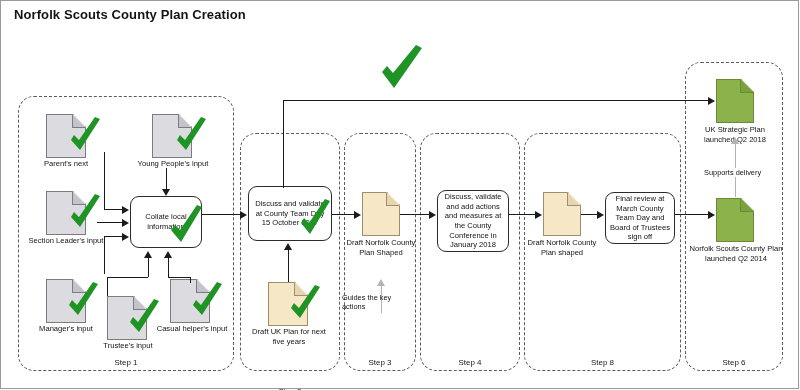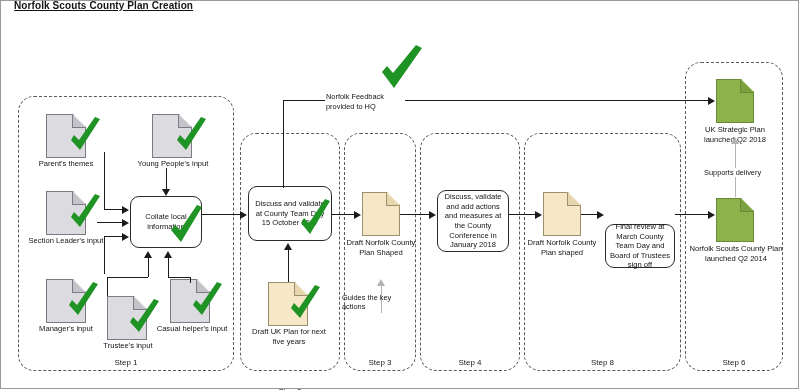--- a/index.html
+++ b/index.html
@@ -3,22 +3,22 @@
 <meta charset="utf-8">
 <style>
   html,body{margin:0;padding:0;background:#ffffff;}
   body{width:800px;height:390px;overflow:hidden;
        font-family:"Liberation Sans", sans-serif;color:#111;}
   #root{position:relative;width:800px;height:390px;}
 
   .page-border{position:absolute;left:0;top:0;width:799px;height:389px;
        border:1px solid #9a9a9a;box-sizing:border-box;}
 
-  .title{position:absolute;left:14px;top:0;font-size:10px;
-       font-weight:bold;letter-spacing:.1px;color:#141414;white-space:nowrap;text-decoration:underline;}
+  .title{position:absolute;left:14px;top:7px;font-size:13px;
+       font-weight:bold;letter-spacing:.1px;color:#141414;white-space:nowrap;}
 
   
   .lane{position:absolute;box-sizing:border-box;
         border:1px dashed #5a5a5a;border-radius:16px;
         background:transparent;}
   .lane-label{position:absolute;font-size:8px;color:#1a1a1a;
         text-align:center;white-space:nowrap;}
 
   
   .doc{position:absolute;box-sizing:border-box;}
@@ -90,21 +90,21 @@
   <div class="lane" style="left:524px;top:133px;width:157px;height:238px;"></div>
   <div class="lane-label" style="left:524px;top:358px;width:157px;">Step 8</div>
 
   <div class="lane" style="left:685px;top:62px;width:98px;height:309px;"></div>
   <div class="lane-label" style="left:685px;top:358px;width:98px;">Step 6</div>
 
   <div class="doc" style="left:46px;top:114px;width:40px;height:44px;">
     <div class="body"></div>
     <div class="fold"></div>
   </div>
-  <div class="doc-label" style="left:26px;top:159px;width:80px;">Parent's themes</div>
+  <div class="doc-label" style="left:26px;top:159px;width:80px;">Parent's next</div>
   <div class="check" style="left:66px;top:116px;width:38px;height:40px;">
     <svg width="38" height="40" viewBox="0 0 38 40">
         <path d="M5 24 L14 34 L34 3 L29 1 L13 24 L8 19 Z" fill="#1f9324"></path>
       </svg>
   </div>
 
   <div class="doc" style="left:152px;top:114px;width:40px;height:44px;">
     <div class="body"></div>
     <div class="fold"></div>
   </div>
@@ -231,21 +231,21 @@
 
   <div class="ln h" style="left:400px;top:214px;width:29px;"></div>
   <div class="arrow right" style="left:429px;top:211px;"></div>
 
   <div class="doc cream" style="left:543px;top:192px;width:38px;height:44px;">
     <div class="body"></div>
     <div class="fold"></div>
   </div>
   <div class="doc-label" style="left:521px;top:238px;width:82px;">Draft Norfolk County Plan shaped</div>
 
-  <div class="proc" style="left:605px;top:192px;width:70px;height:44px;margin-top:32px;">Final review at March County Team Day and Board of Trustees sign off</div>
+  <div class="proc" style="left:605px;top:192px;width:70px;height:52px;">Final review at March County Team Day and Board of Trustees sign off</div>
 
   <div class="ln h" style="left:509px;top:214px;width:26px;"></div>
   <div class="arrow right" style="left:535px;top:211px;"></div>
 
   <div class="ln h" style="left:581px;top:214px;width:16px;"></div>
   <div class="arrow right" style="left:597px;top:211px;"></div>
 
   <div class="doc green" style="left:716px;top:79px;width:38px;height:44px;">
     <div class="body"></div>
     <div class="fold"></div>
@@ -261,21 +261,20 @@
   <div class="ln v grey" style="left:735px;top:143px;height:54px;"></div>
   <div class="arrow up grey" style="left:731px;top:137px;"></div>
   <div class="edge-label" style="left:703px;top:168px;width:66px;text-align:left;">Supports delivery</div>
 
   <div class="ln h" style="left:675px;top:214px;width:33px;"></div>
   <div class="arrow right" style="left:708px;top:211px;"></div>
 
   <div class="ln v" style="left:283px;top:100px;height:88px;"></div>
   <div class="ln h" style="left:283px;top:100px;width:425px;"></div>
   <div class="arrow right" style="left:708px;top:97px;"></div>
-  <div class="edge-label" style="left:325px;top:92px;width:78px;line-height:10px;">Norfolk Feedback provided to HQ</div>
 
   <div class="check" style="left:378px;top:44px;width:48px;height:50px;">
     <svg width="48" height="50" viewBox="0 0 48 50">
         <path d="M4 28 L16 44 L44 4 L38 1 L15 29 L9 22 Z" fill="#1f9324"></path>
       </svg>
   </div>
 
 </div>
 
 </body></html>

